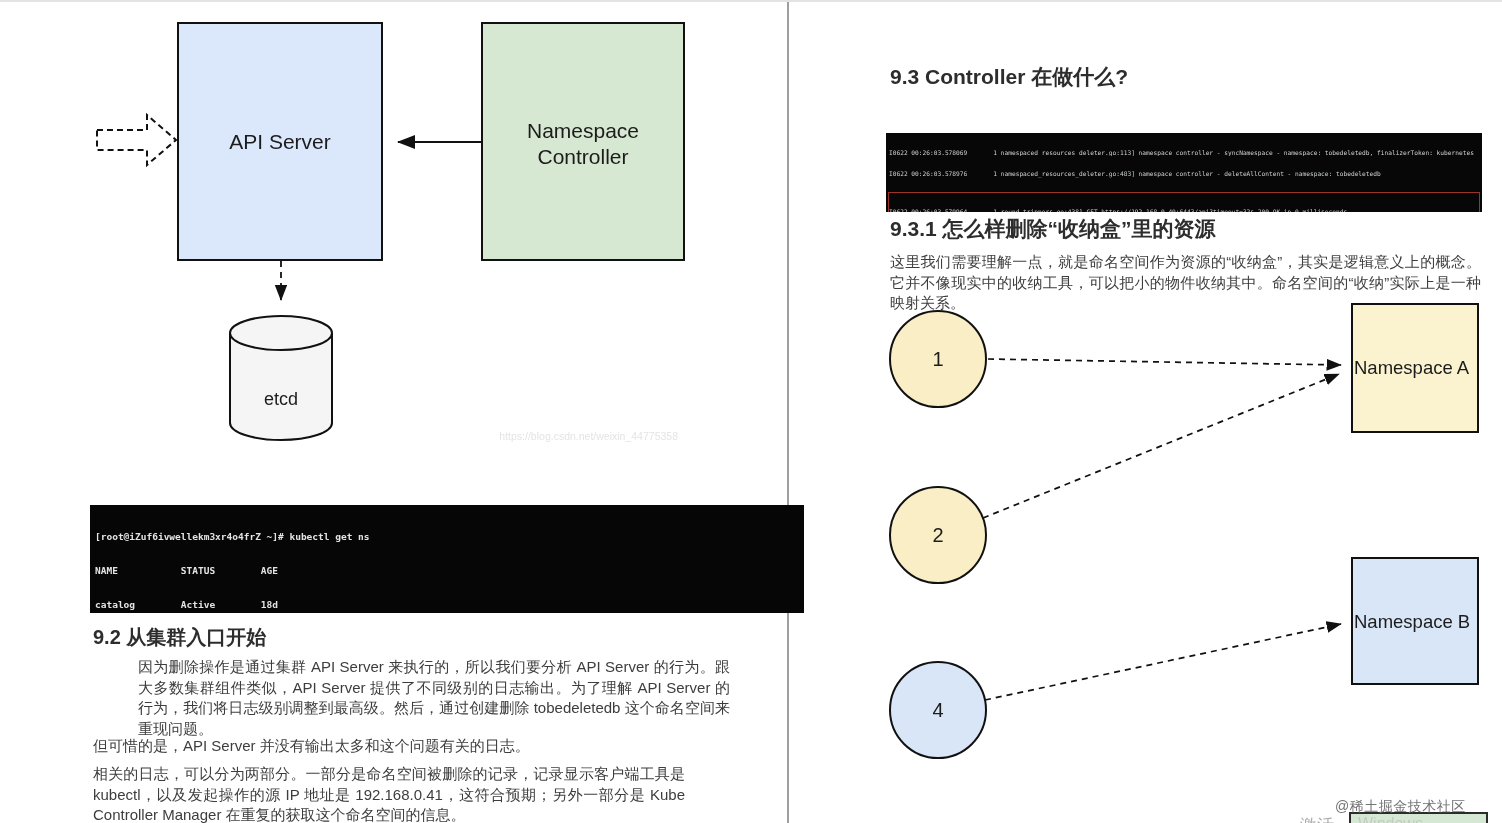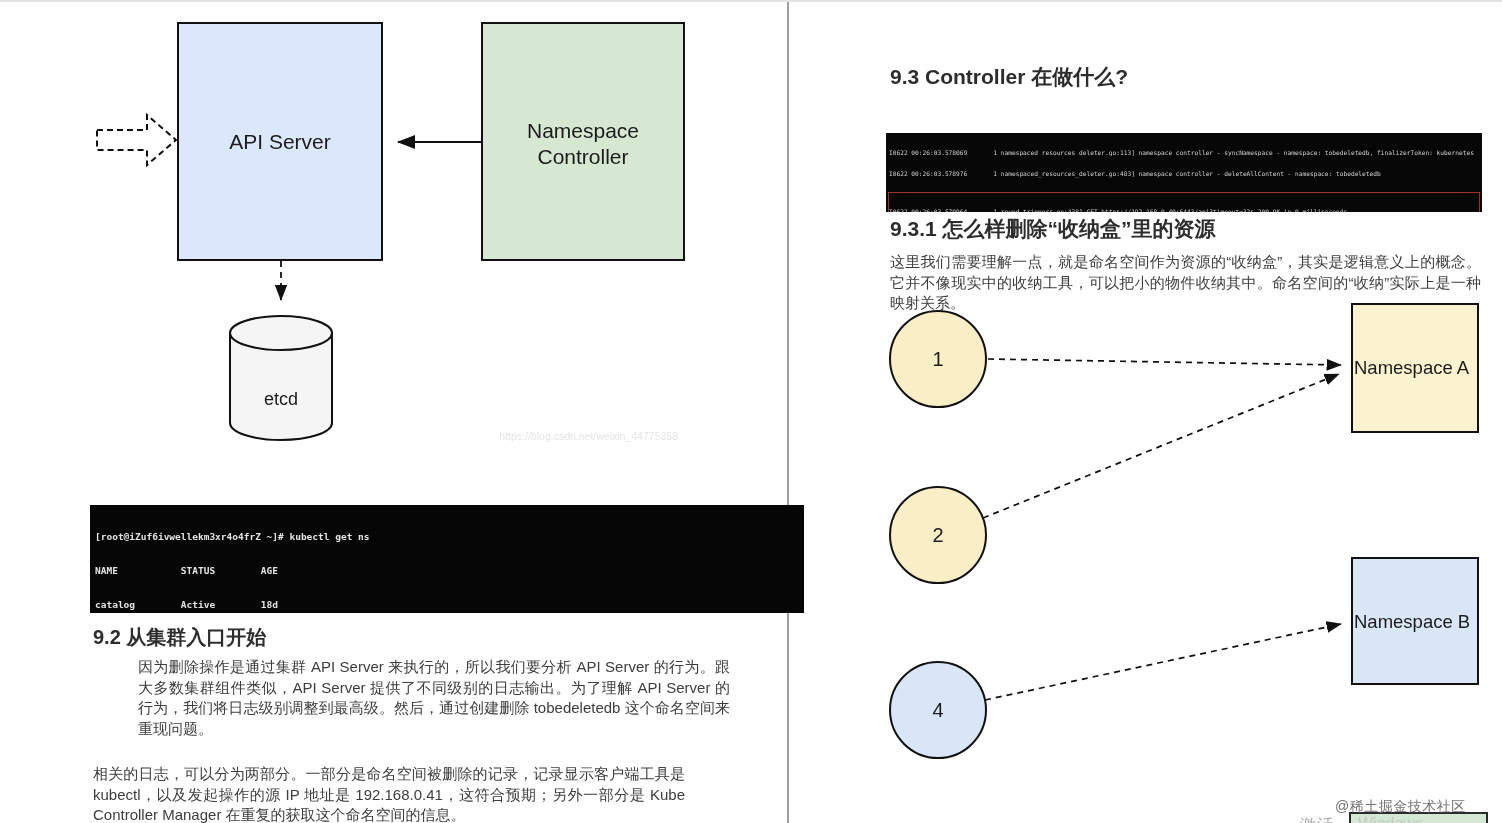--- a/index.html
+++ b/index.html
@@ -129,20 +129,21 @@
     
     
     
     
     
   </div>
 
   <div class="h2" style="left:93px; top:624px;">9.2 从集群入口开始</div>
 
   <div class="para" style="left:93px; top:655px; width:592px;margin-left:45px;">因为删除操作是通过集群 API Server 来执行的，所以我们要分析 API Server 的行为。跟大多数集群组件类似，API Server 提供了不同级别的日志输出。为了理解 API Server 的行为，我们将日志级别调整到最高级。然后，通过创建删除 tobedeletedb 这个命名空间来重现问题。</div>
+  <div class="para" style="left:93px; top:734px; width:592px;">但可惜的是，API Server 并没有输出太多和这个问题有关的日志。</div>
   <div class="para" style="left:93px; top:762px; width:592px;">相关的日志，可以分为两部分。一部分是命名空间被删除的记录，记录显示客户端工具是 kubectl，以及发起操作的源 IP 地址是 192.168.0.41，这符合预期；另外一部分是 Kube Controller Manager 在重复的获取这个命名空间的信息。</div>
 
   <div class="h2" style="left:890px; top:24px; font-size:21px;margin-top:40px;">9.3 Controller 在做什么?</div>
 
 
   <div class="logbox">
     <div class="log-line">I0622 00:26:03.578069       1 namespaced_resources_deleter.go:113] namespace controller - syncNamespace - namespace: tobedeletedb, finalizerToken: kubernetes</div>
     <div class="log-line">I0622 00:26:03.578976       1 namespaced_resources_deleter.go:483] namespace controller - deleteAllContent - namespace: tobedeletedb</div>
     <div class="red-group">
       <div class="log-line">I0622 00:26:03.579964       1 round_trippers.go:438] GET https://192.168.0.40:6443/api?timeout=32s 200 OK in 0 milliseconds</div>

